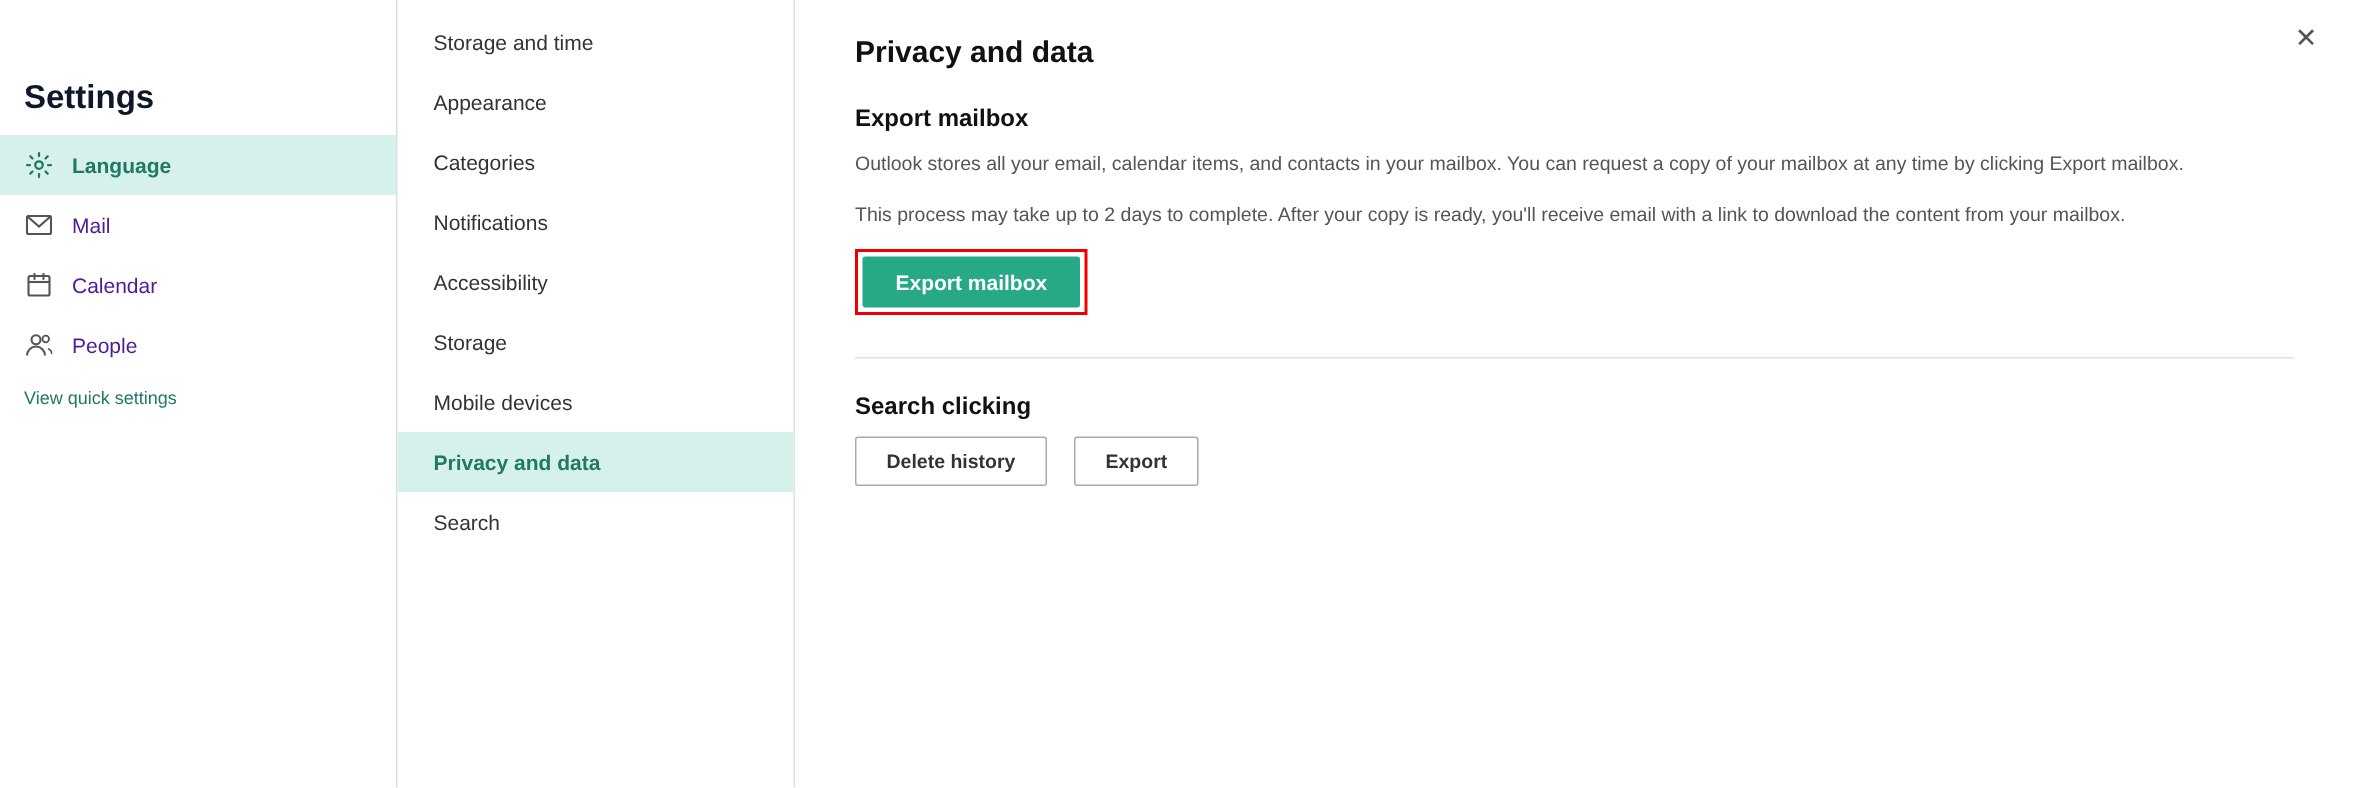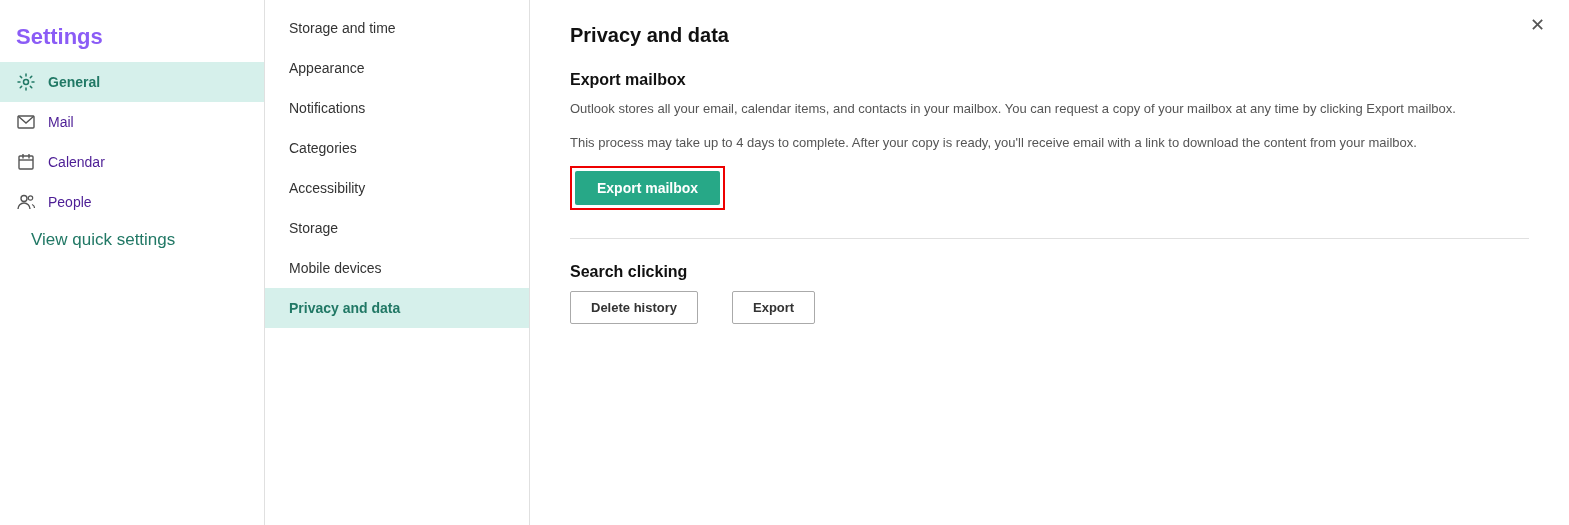--- a/index.html
+++ b/index.html
@@ -20,21 +20,22 @@
       min-width: 265px;
       border-right: 1px solid #e0e0e0;
       padding: 16px 0;
       display: flex;
       flex-direction: column;
     }
     .sidebar-title {
       font-size: 22px;
       font-weight: 600;
       padding: 8px 16px 12px 16px;
-      color: #8b5cf6;
+      color: #0f172a;
+      margin-top: 28px;
     }
     .search-box {
       margin: 0 12px 12px 12px;
       display: flex;
       align-items: center;
       border: 1px solid #ccc;
       border-radius: 3px;
       padding: 6px 10px;
       background: #fff;
       cursor: text;
@@ -68,24 +69,24 @@
     }
     .nav-item .nav-icon {
       width: 20px;
       height: 20px;
       flex-shrink: 0;
       display: flex;
       align-items: center;
       justify-content: center;
     }
     .view-quick {
-      padding: 8px 31px;
+      padding: 8px 16px;
       color: #217865;
       cursor: pointer;
-      font-size: 17px;
+      font-size: 12px;
     }
 
     
     .middle-nav {
       width: 265px;
       min-width: 265px;
       border-right: 1px solid #e0e0e0;
       padding: 8px 0;
       overflow-y: auto;
     }
@@ -163,42 +164,42 @@
     }
     .btn-secondary {
       background: #fff;
       color: #333;
       border: 1px solid #aaa;
       padding: 8px 20px;
       font-size: 13px;
       font-weight: 600;
       cursor: pointer;
       border-radius: 2px;
-      margin-right: 24px;
+      margin-right: 8px;
     }
     .btn-row {
       display: flex;
       gap: 10px;
       align-items: center;
     }
   </style>
 </head>
 <body>
 
 <div class="sidebar">
   <div class="sidebar-title">Settings</div>
 
   <div class="nav-item active">
     <span class="nav-icon">
       <svg width="18" height="18" viewBox="0 0 18 18" fill="none">
         <circle cx="9" cy="9" r="2.5" stroke="#217865" stroke-width="1.5"></circle>
         <path d="M9 1v2M9 15v2M1 9h2M15 9h2M3.22 3.22l1.42 1.42M13.36 13.36l1.42 1.42M3.22 14.78l1.42-1.42M13.36 4.64l1.42-1.42" stroke="#217865" stroke-width="1.5" stroke-linecap="round"></path>
       </svg>
     </span>
-    <span>General</span>
+    <span>Language</span>
   </div>
 
   <div class="nav-item">
     <span class="nav-icon">
       <svg width="18" height="14" viewBox="0 0 18 14" fill="none">
         <rect x="1" y="1" width="16" height="12" rx="1" stroke="#555" stroke-width="1.4"></rect>
         <polyline points="1,1 9,8 17,1" stroke="#555" stroke-width="1.4" fill="none"></polyline>
       </svg>
     </span>
     <span>Mail</span>
@@ -227,37 +228,38 @@
     </span>
     <span>People</span>
   </div>
 
   <div class="view-quick">View quick settings</div>
 </div>
 
 <div class="middle-nav">
   <div class="middle-nav-item">Storage and time</div>
   <div class="middle-nav-item">Appearance</div>
+  <div class="middle-nav-item">Categories</div>
   <div class="middle-nav-item">Notifications</div>
-  <div class="middle-nav-item">Categories</div>
   <div class="middle-nav-item">Accessibility</div>
   <div class="middle-nav-item">Storage</div>
   <div class="middle-nav-item">Mobile devices</div>
   <div class="middle-nav-item active">Privacy and data</div>
+  <div class="middle-nav-item">Search</div>
 </div>
 
 <div class="main-content">
   <button class="close-btn">✕</button>
 
   <div class="page-title">Privacy and data</div>
 
   <div class="section">
     <div class="section-title">Export mailbox</div>
     <div class="section-desc">Outlook stores all your email, calendar items, and contacts in your mailbox. You can request a copy of your mailbox at any time by clicking Export mailbox.</div>
-    <div class="section-desc">This process may take up to 4 days to complete. After your copy is ready, you'll receive email with a link to download the content from your mailbox.</div>
+    <div class="section-desc">This process may take up to 2 days to complete. After your copy is ready, you'll receive email with a link to download the content from your mailbox.</div>
     <div class="export-btn-wrapper">
       <button class="btn-primary">Export mailbox</button>
     </div>
   </div>
 
   <hr class="section-divider">
 
   <div class="section">
     <div class="section-title">Search clicking</div>
     <div class="btn-row">

